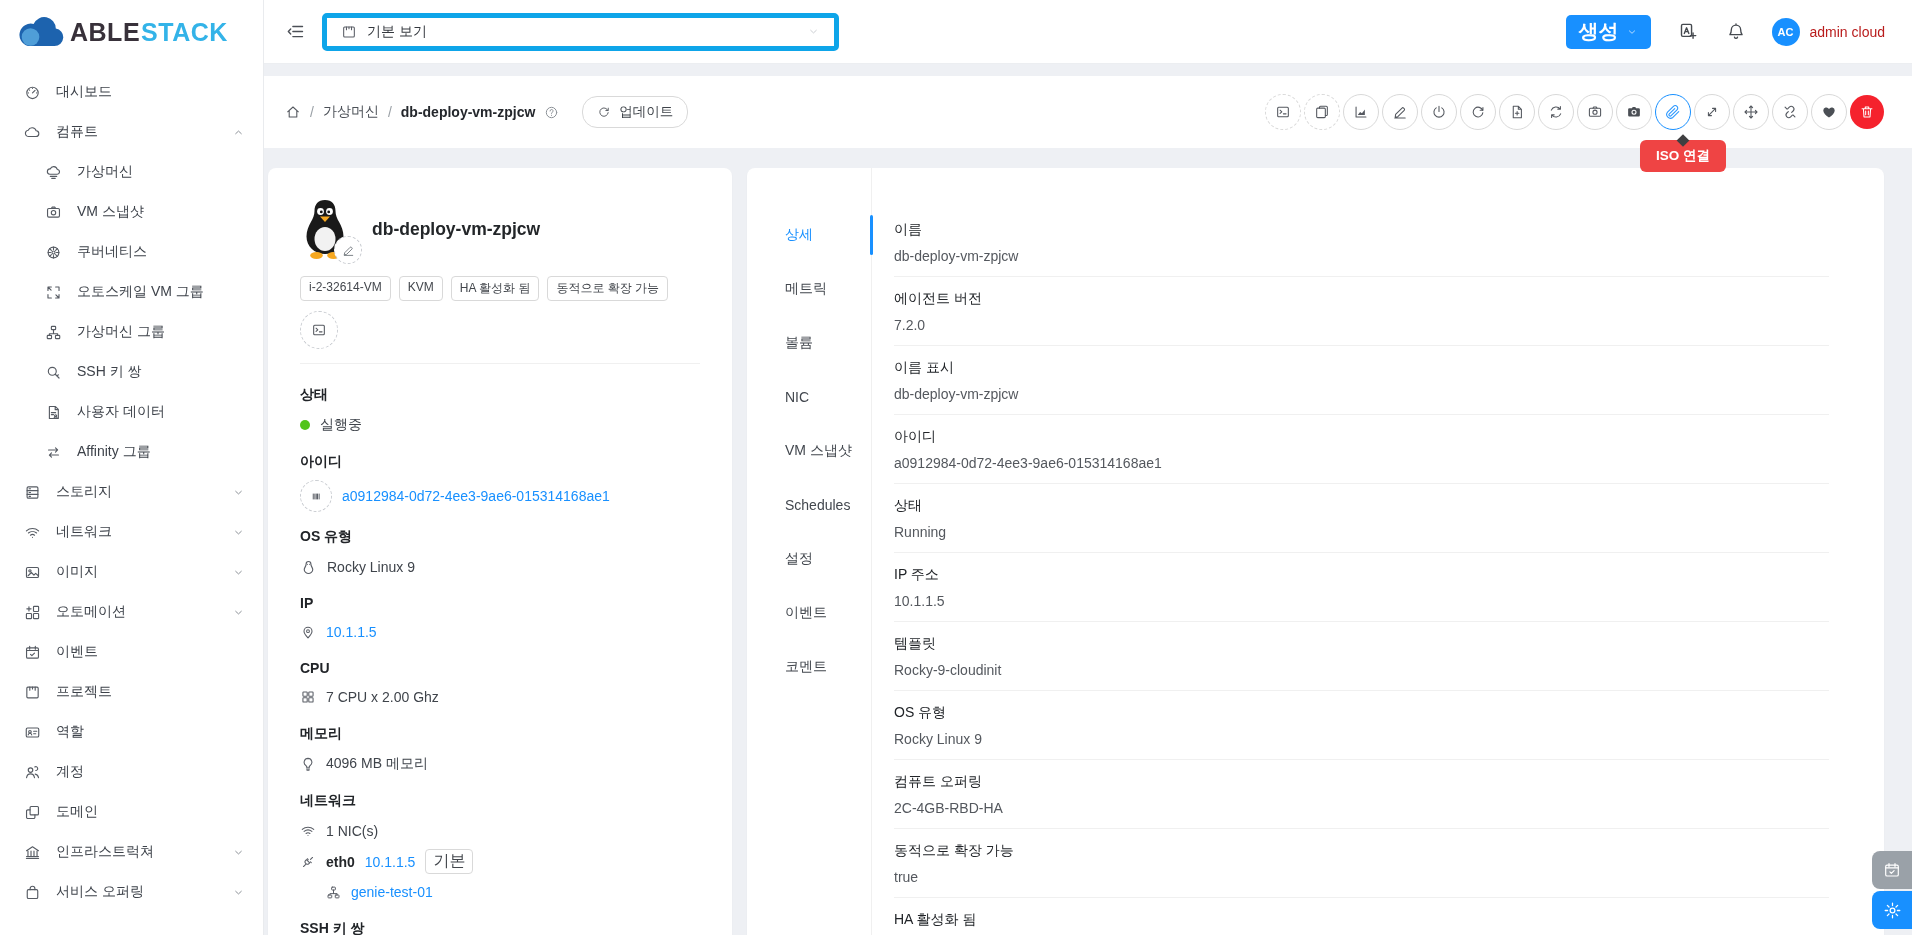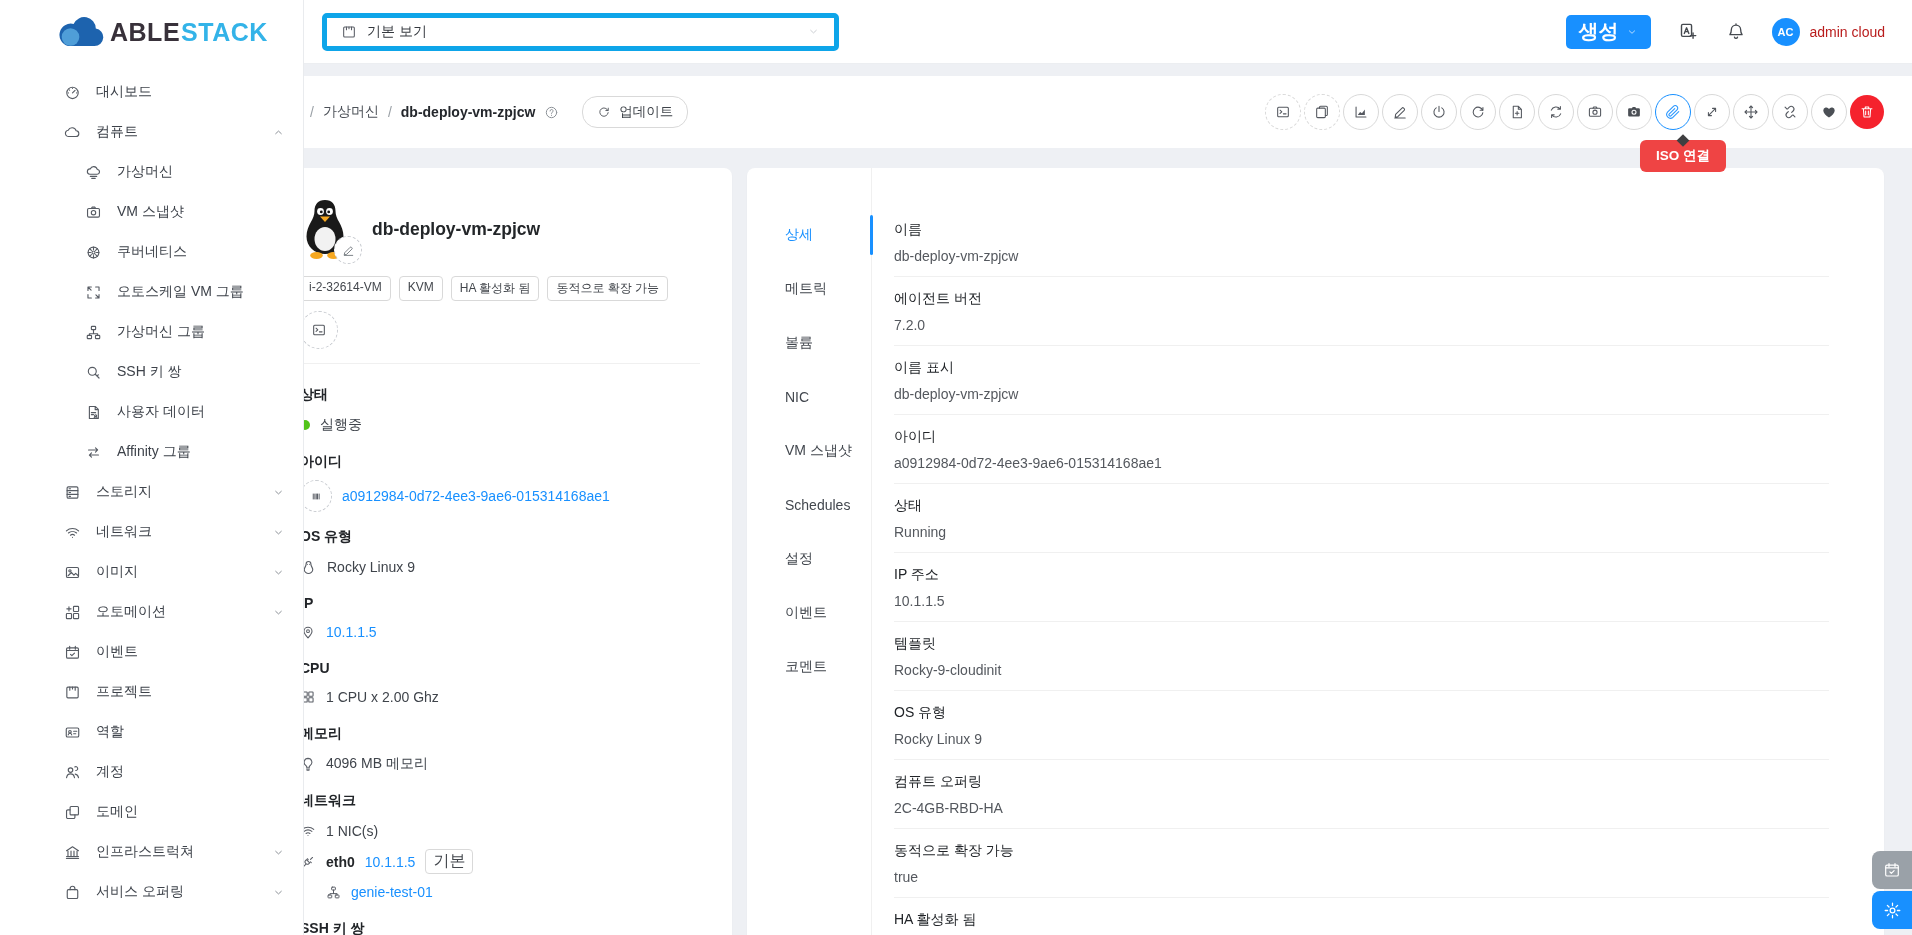--- a/index.html
+++ b/index.html
@@ -1,20 +1,20 @@
 <!DOCTYPE html>
 <html><head>
 <meta charset="utf-8">
 <style>
   html,body{margin:0;padding:0;}
   .app{position:relative;width:1912px;height:935px;overflow:hidden;background:#eef0f4;
        font-family:"Liberation Sans","DejaVu Sans",sans-serif;color:#262626;-webkit-font-smoothing:antialiased;}
   .ic{display:inline-flex;align-items:center;justify-content:center;flex:none;}
   
-  .sidebar{position:absolute;left:0;top:0;width:263px;height:935px;background:#fff;border-right:1px solid #e9ebee;z-index:5;padding-left:40px;}
+  .sidebar{position:absolute;left:0;top:0;width:263px;height:935px;background:#fff;border-right:1px solid #e9ebee;z-index:5;}
   .logo{height:64px;display:flex;align-items:center;padding-left:18px;gap:6px;}
   .logo-able{font-size:25px;font-weight:800;letter-spacing:.5px;color:#38313a;}
   .logo-stack{font-size:25px;font-weight:700;letter-spacing:.5px;color:#33b3e8;margin-left:-5px;}
   .menu{padding-top:8px;}
   .side-item{height:40px;display:flex;align-items:center;gap:15px;padding:0 18px 0 24px;font-size:14px;color:#3d424a;cursor:pointer;}
   .side-item .ic{color:#565b63;}
   .side-item.sub{padding-left:45px;}
   .side-item .lbl{flex:1;white-space:nowrap;overflow:hidden;}
   .side-item .arrow{color:#7a7f87;}
   
@@ -635,21 +635,21 @@
           <div class="sec-label">CPU</div>
           <div class="sec-row">
               <span class="ic">
                 <svg viewBox="0 0 24 24" width="16" height="16" fill="none" stroke="currentColor" stroke-width="1.6" stroke-linecap="round" stroke-linejoin="round">
                   <rect x="4.4" y="4.4" width="6.4" height="6.4" rx="1"></rect>
                   <rect x="13.2" y="4.4" width="6.4" height="6.4" rx="1"></rect>
                   <rect x="4.4" y="13.2" width="6.4" height="6.4" rx="1"></rect>
                   <rect x="13.2" y="13.2" width="6.4" height="6.4" rx="1"></rect>
                 </svg>
               </span>
-            <span>1 CPU x 2.00 Ghz</span>
+            <span>7 CPU x 2.00 Ghz</span>
             </div>
         </div>
         <div class="sec">
           <div class="sec-label">메모리</div>
           <div class="sec-row">
               <span class="ic">
                 <svg viewBox="0 0 24 24" width="16" height="16" fill="none" stroke="currentColor" stroke-width="1.6" stroke-linecap="round" stroke-linejoin="round">
                   <path d="M12 3.6a5.8 5.8 0 0 1 3.2 10.6c-.6.4-.9 1-.9 1.7v.9H9.7v-.9c0-.7-.3-1.3-.9-1.7A5.8 5.8 0 0 1 12 3.6zM9.7 19.4h4.6M10.5 21.4h3"></path>
                 </svg>
               </span>

